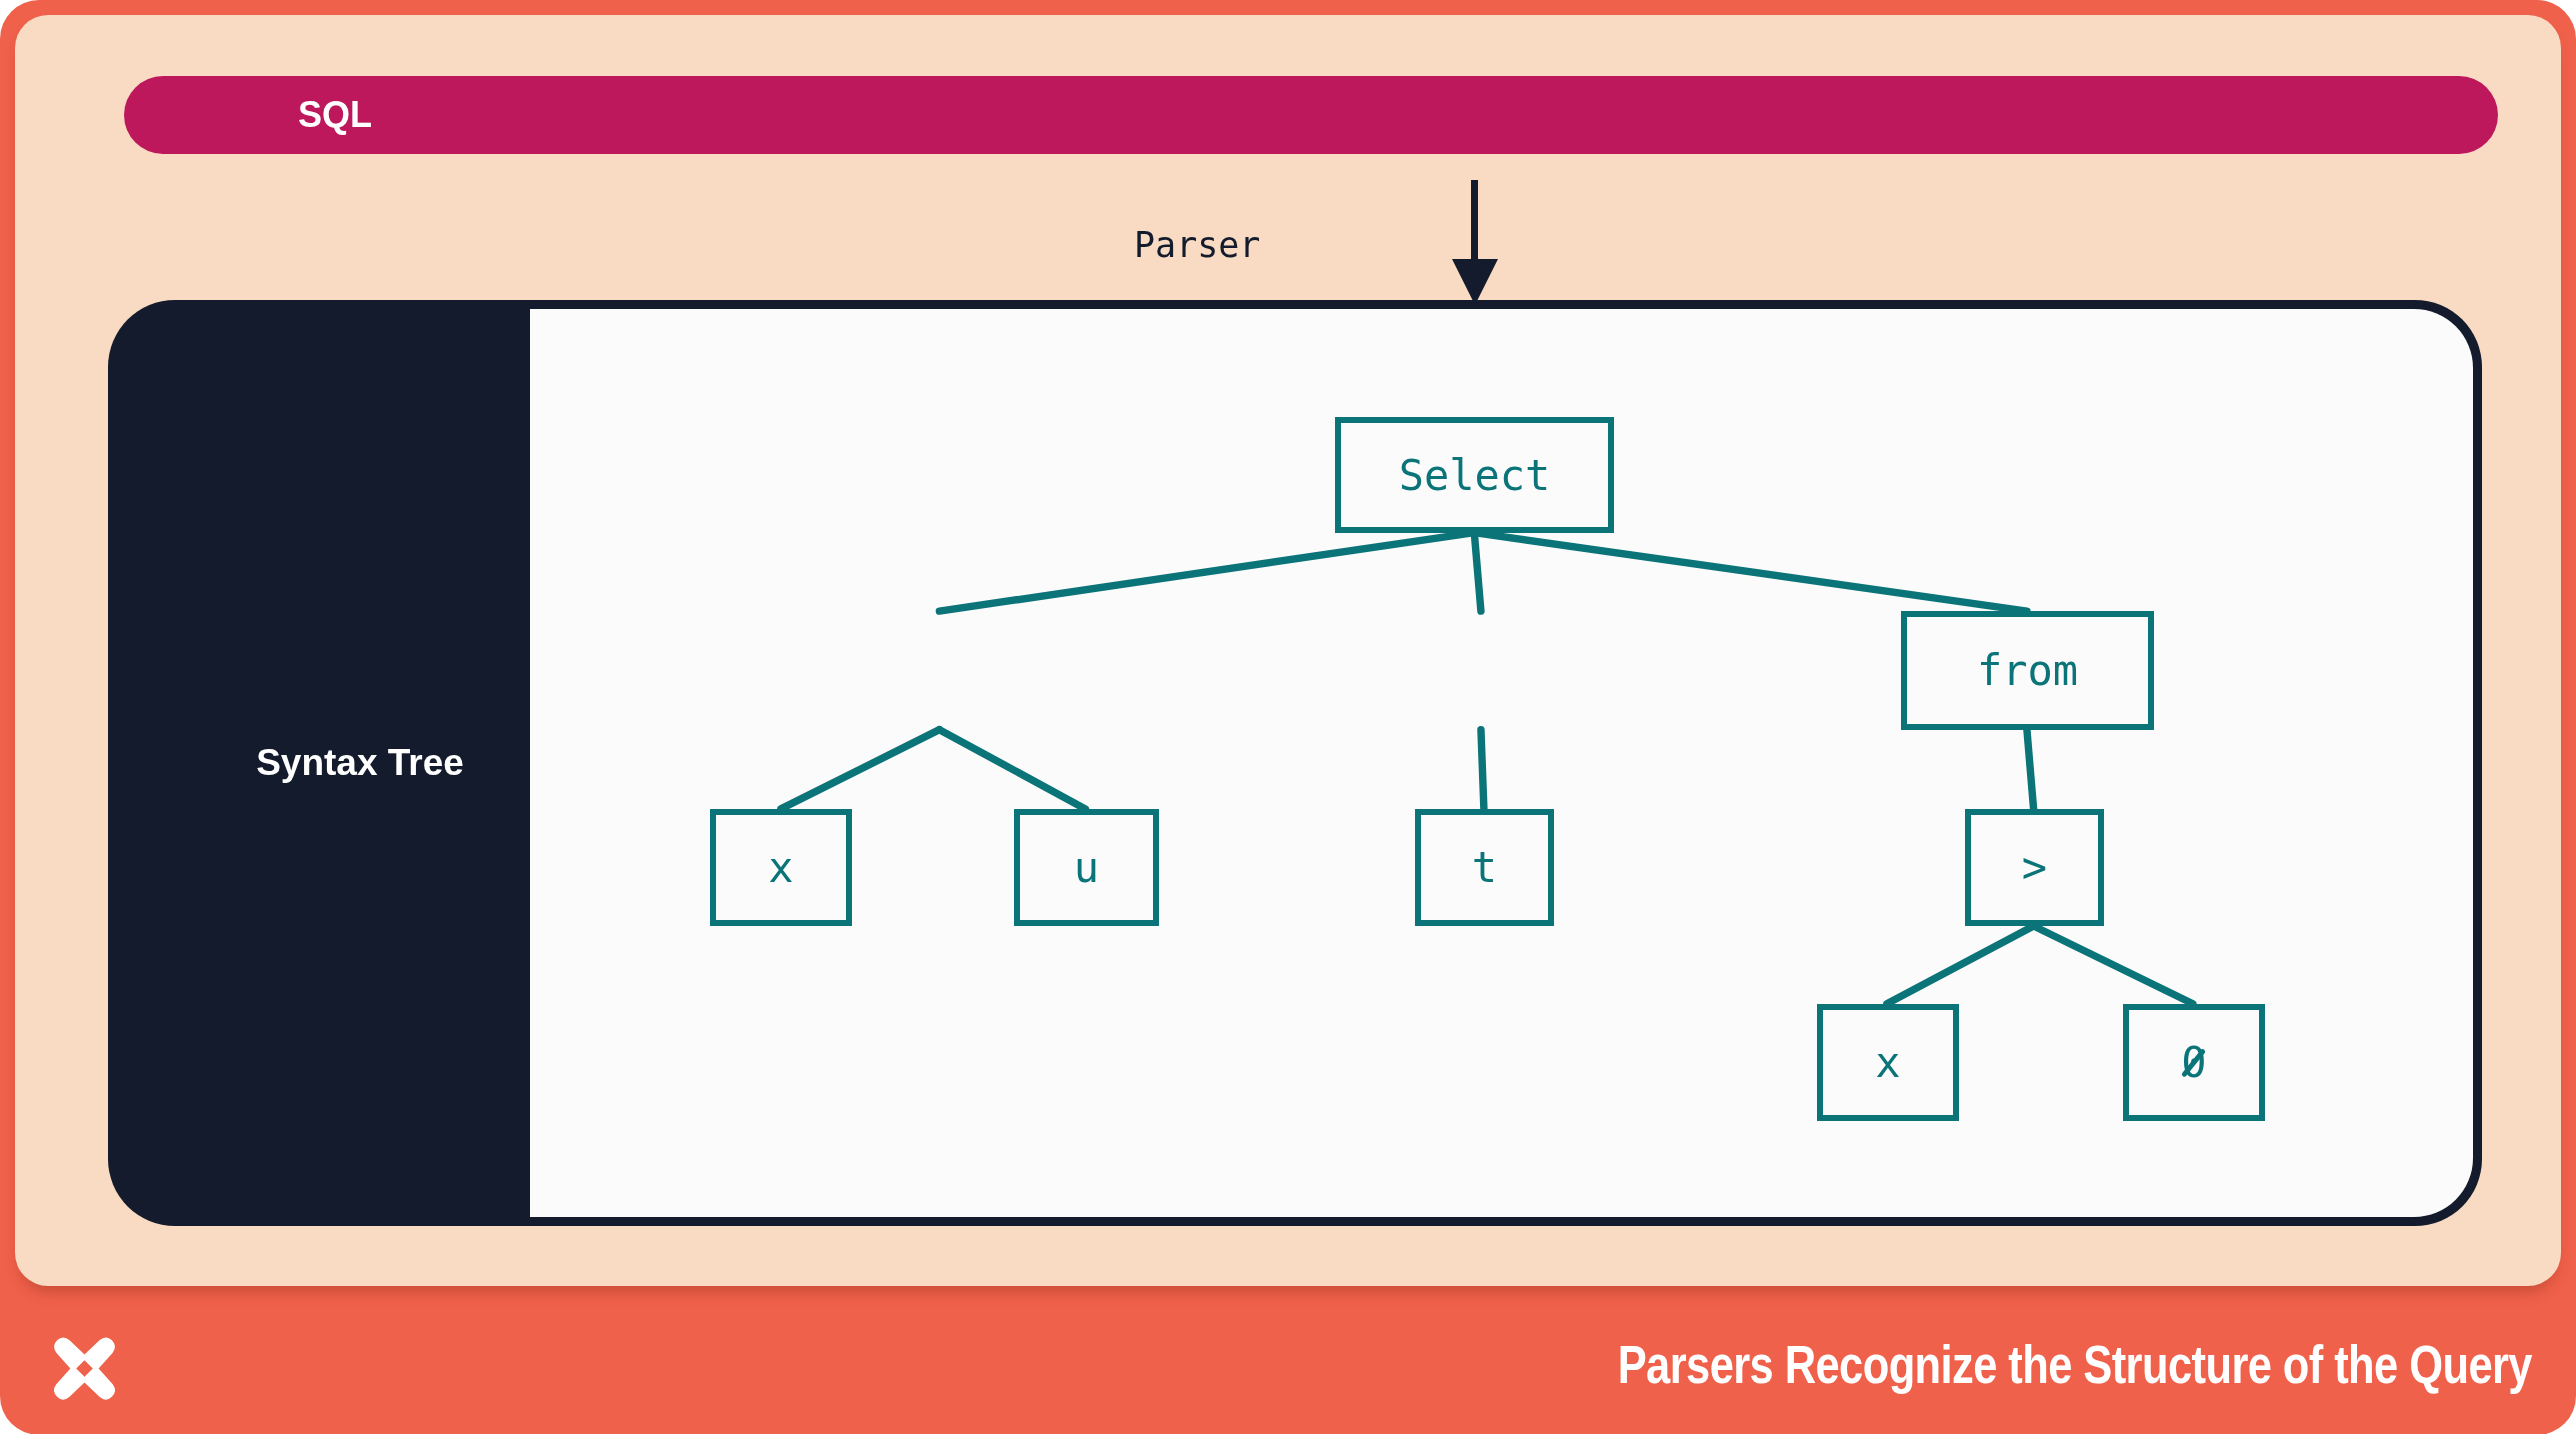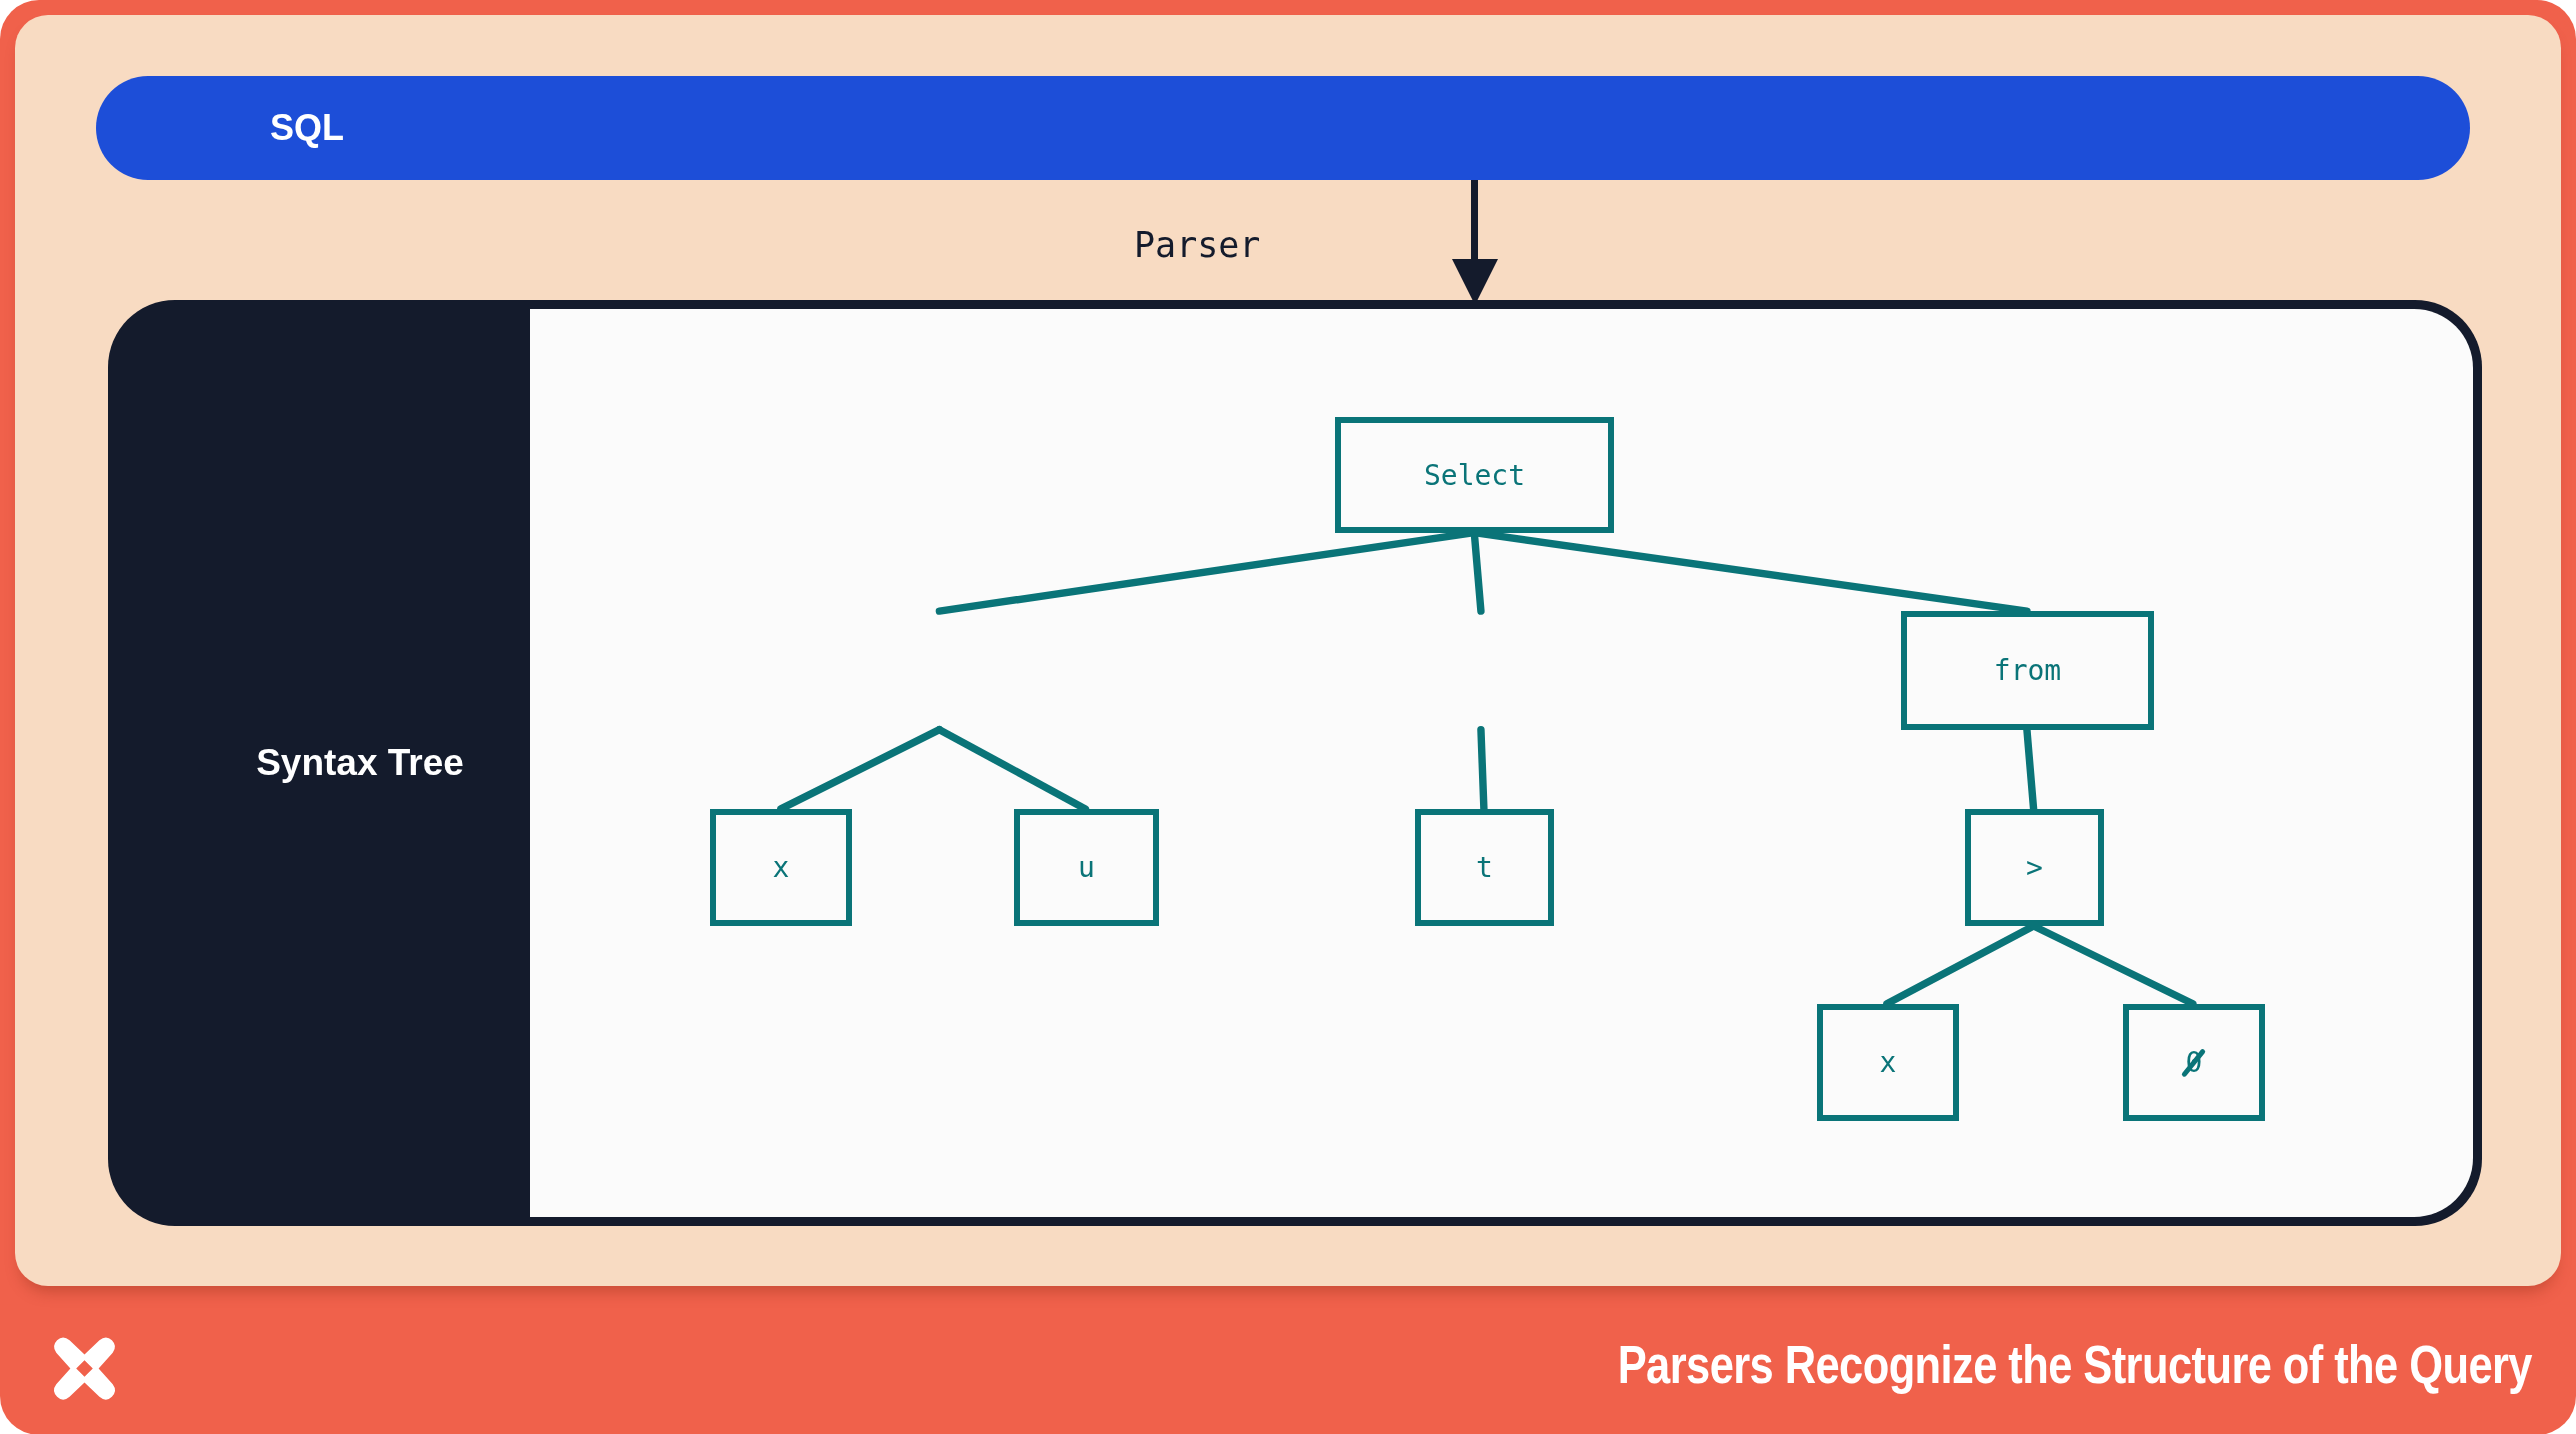--- a/index.html
+++ b/index.html
@@ -24,23 +24,23 @@
     left: 15px; top: 15px;
     width: 2546px; height: 1271px;
     background: #F8DBC2;
     border-radius: 33px;
     box-shadow: 0 10.4px 15px -6px rgba(120, 35, 12, 0.35);
   }
 
   
   .sql-pill {
     position: absolute;
-    left: 96px; top: 76px;
-    width: 2374px; height: 104px;
-    background: #1d4ed8;
+    left: 124px; top: 76px;
+    width: 2374px; height: 78px;
+    background: #be185d;
     border-radius: 52px;
     overflow: hidden;
   }
   .sql-label-zone {
     position: absolute;
     left: 0; top: 0;
     width: 422px; height: 100%;
     display: flex; align-items: center; justify-content: center;
     color: #ffffff;
     font-weight: bold;
@@ -118,21 +118,21 @@
     position: absolute;
     left: 0; top: 0;
   }
   .node {
     position: absolute;
     box-sizing: border-box;
     background: #FBFBFB;
     border: 6.7px solid #0A7478;
     display: flex; align-items: center; justify-content: center;
     font-family: "DejaVu Sans Mono", monospace;
-    font-size: 28px;
+    font-size: 42px;
     color: #0A7478;
   }
   .node-select { left: 1227px; top: 117px; width: 279px; height: 116px; }
   .node-as     { left: 748px; top: 311px; width: 167px; height: 119px; }
   .node-from   { left: 1260px; top: 311px; width: 228px; height: 119px; }
   .node-where  { left: 1793px; top: 311px; width: 253px; height: 119px; }
   .node-x1     { left: 602px;  top: 509px; width: 142px; height: 117px; }
   .node-u      { left: 906px; top: 509px; width: 145px; height: 117px; }
   .node-t      { left: 1307px; top: 509px; width: 139px; height: 117px; }
   .node-gt     { left: 1857px; top: 509px; width: 139px; height: 117px; }

